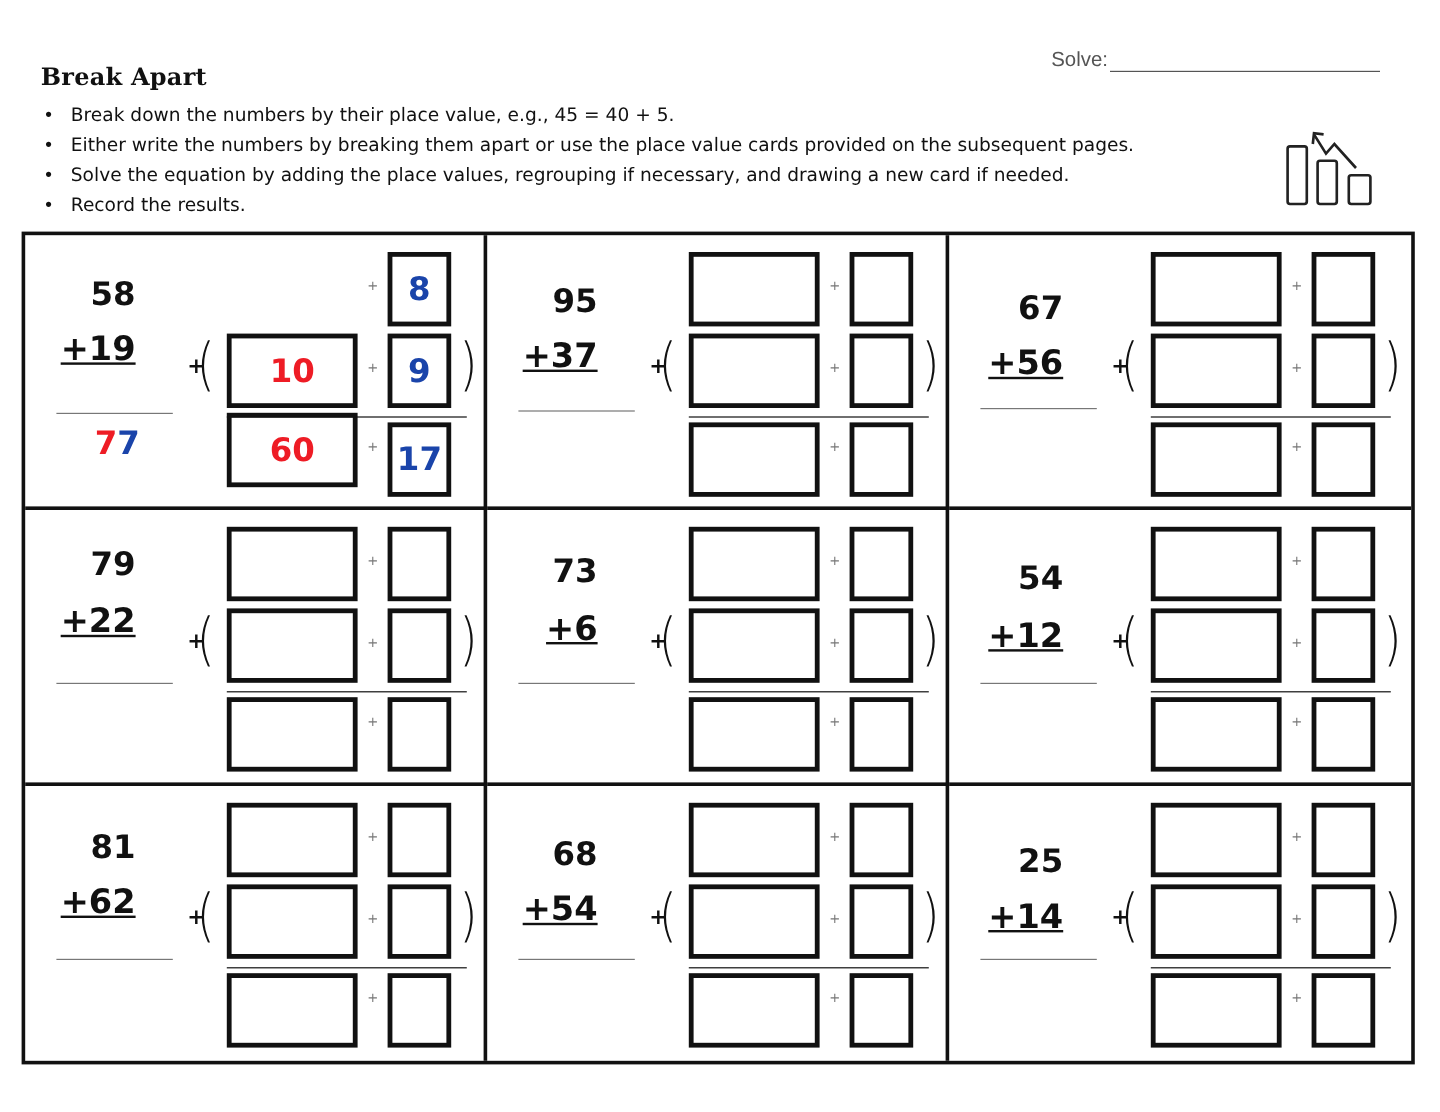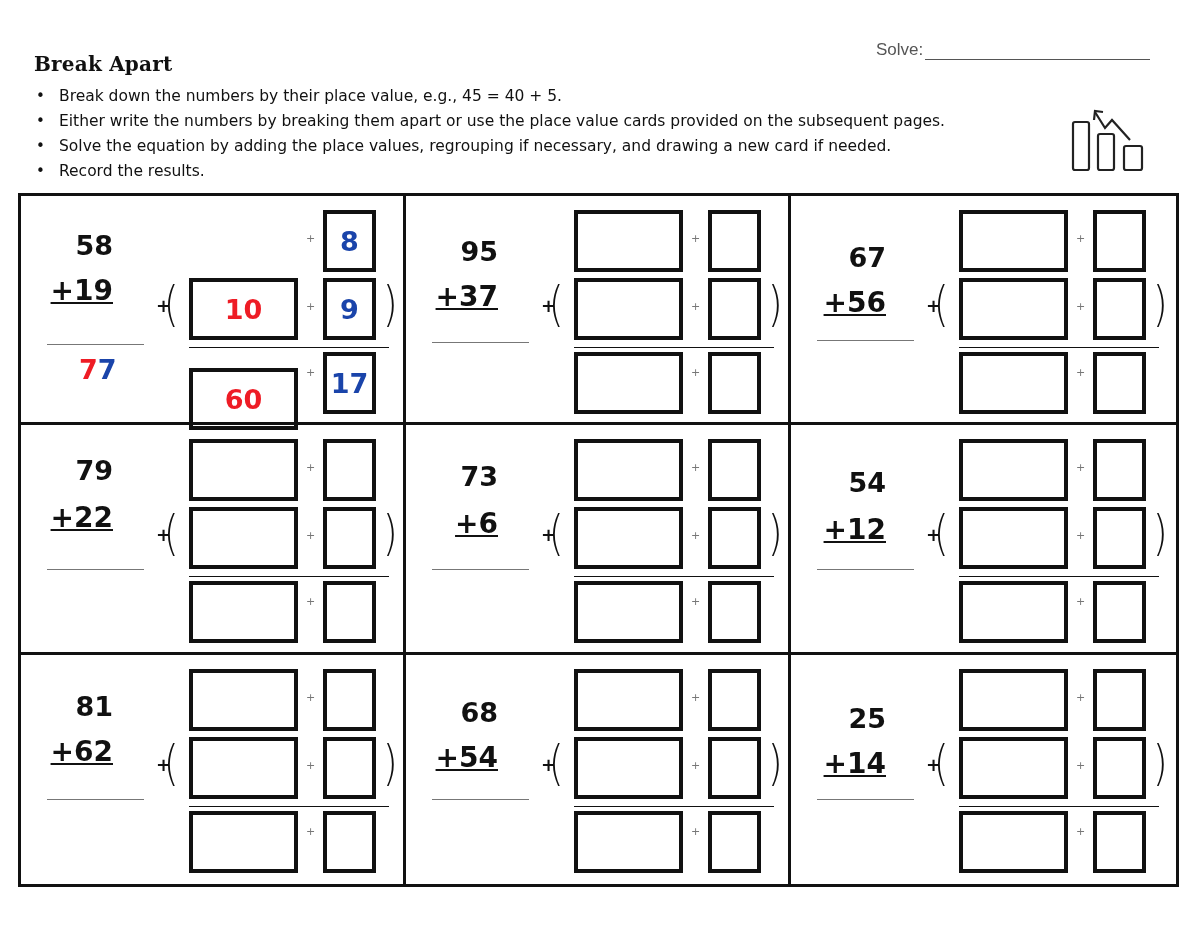--- a/index.html
+++ b/index.html
@@ -63,21 +63,21 @@
     <div class="answer" style="top: 158px;"><span class="t">7</span><span class="o">7</span></div>
     <div class="small-plus p1" style="top: 36px;">+</div>
     <div class="box ones r1" style="top: 14px;">8</div>
     <div class="big-plus" style="top: 99px;">+</div>
     <div class="paren-l" style="top: 80px;">(</div>
     <div class="box tens r2" style="top: 82px;">10</div>
     <div class="small-plus p2" style="top: 104px;">+</div>
     <div class="box ones r2" style="top: 82px;">9</div>
     <div class="paren-r" style="top: 80px;">)</div>
     <div class="sum-line" style="top: 151px;"></div>
-    <div class="box tens r3" style="top: 172px;">60</div>
+    <div class="box tens r3" style="top: 148px;">60</div>
     <div class="small-plus p3" style="top: 170px;">+</div>
     <div class="box ones r3" style="top: 156px;">17</div>
   </div>
     <div class="cell">
     <div class="addend1" style="top: 40px;">95</div>
     <div class="addend2" style="top: 84px;">+37</div>
     <div class="ans-line" style="top: 146px;"></div>
     <div class="answer" style="top: 158px;"><span class="t"></span><span class="o"></span></div>
     <div class="box tens r1" style="top: 14px;"></div>
     <div class="small-plus p1" style="top: 36px;">+</div>

